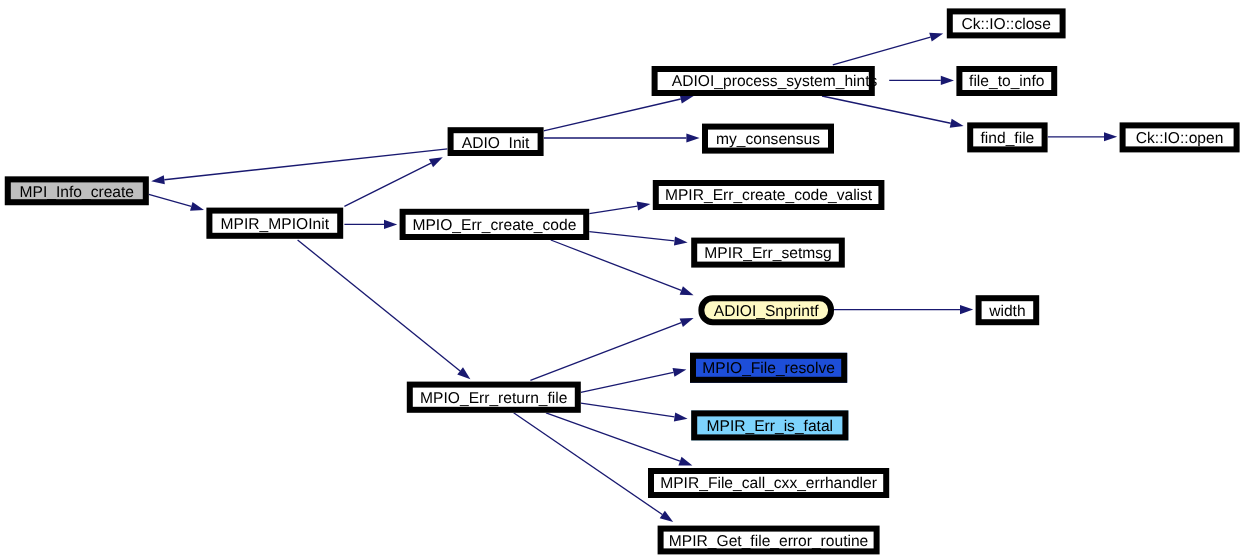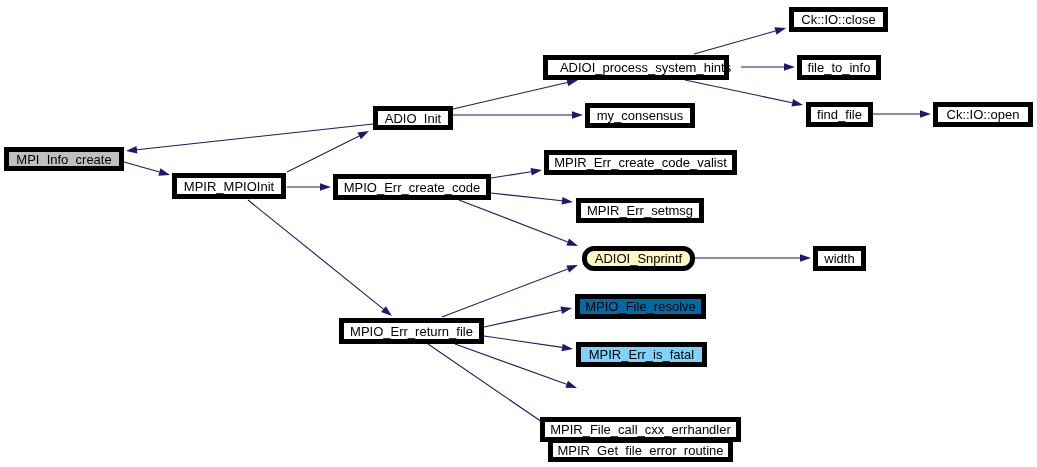--- a/index.html
+++ b/index.html
@@ -95,17 +95,17 @@
     <div class="node" style="left: 543px; top: 55px; width: 186px; height: 25px; background: rgb(255, 255, 255); border-color: rgb(0, 0, 0); color: rgb(0, 0, 0); padding-left: 19px;">ADIOI_process_system_hints</div>
     <div class="node" style="left: 585px; top: 103px; width: 110px; height: 25px; background: rgb(255, 255, 255); border-color: rgb(0, 0, 0); color: rgb(0, 0, 0);">my_consensus</div>
     <div class="node" style="left: 789px; top: 7px; width: 99px; height: 25px; background: rgb(255, 255, 255); border-color: rgb(0, 0, 0); color: rgb(0, 0, 0);">Ck::IO::close</div>
     <div class="node" style="left: 797px; top: 55px; width: 84px; height: 25px; background: rgb(255, 255, 255); border-color: rgb(0, 0, 0); color: rgb(0, 0, 0);">file_to_info</div>
     <div class="node" style="left: 806px; top: 102px; width: 67px; height: 25px; background: rgb(255, 255, 255); border-color: rgb(0, 0, 0); color: rgb(0, 0, 0);">find_file</div>
     <div class="node" style="left: 544px; top: 150px; width: 193px; height: 25px; background: rgb(255, 255, 255); border-color: rgb(0, 0, 0); color: rgb(0, 0, 0);">MPIR_Err_create_code_valist</div>
     <div class="node" style="left: 933px; top: 102px; width: 100px; height: 25px; background: rgb(255, 255, 255); border-color: rgb(0, 0, 0); color: rgb(0, 0, 0);">Ck::IO::open</div>
     <div class="node" style="left: 576px; top: 198px; width: 128px; height: 25px; background: rgb(255, 255, 255); border-color: rgb(0, 0, 0); color: rgb(0, 0, 0);">MPIR_Err_setmsg</div>
     <div class="node" style="left: 582px; top: 246px; width: 113px; height: 25px; background: #fef9c3; border-color: rgb(0, 0, 0); color: rgb(0, 0, 0); border-radius: 12px;">ADIOI_Snprintf</div>
     <div class="node" style="left: 813px; top: 246px; width: 53px; height: 25px; background: rgb(255, 255, 255); border-color: rgb(0, 0, 0); color: rgb(0, 0, 0);">width</div>
-    <div class="node" style="left: 575px; top: 294px; width: 131px; height: 25px; background: #0369a1; border-color: rgb(0, 0, 0); color: rgb(0, 0, 0);">MPIO_File_resolve</div>
+    <div class="node" style="left: 575px; top: 294px; width: 131px; height: 25px; background: #1d4ed8; border-color: rgb(0, 0, 0); color: rgb(0, 0, 0);">MPIO_File_resolve</div>
     <div class="node" style="left: 576px; top: 342px; width: 131px; height: 25px; background: #7dd3fc; border-color: rgb(0, 0, 0); color: rgb(0, 0, 0);">MPIR_Err_is_fatal</div>
-    <div class="node" style="left: 540px; top: 390px; width: 201px; height: 25px; background: rgb(255, 255, 255); border-color: rgb(0, 0, 0); color: rgb(0, 0, 0); margin-top: 27px;">MPIR_File_call_cxx_errhandler</div>
+    <div class="node" style="left: 540px; top: 390px; width: 201px; height: 25px; background: rgb(255, 255, 255); border-color: rgb(0, 0, 0); color: rgb(0, 0, 0);">MPIR_File_call_cxx_errhandler</div>
     <div class="node" style="left: 548px; top: 438px; width: 185px; height: 24px; background: rgb(255, 255, 255); border-color: rgb(0, 0, 0); color: rgb(0, 0, 0);">MPIR_Get_file_error_routine</div>
   </div>
 
 </body></html>

